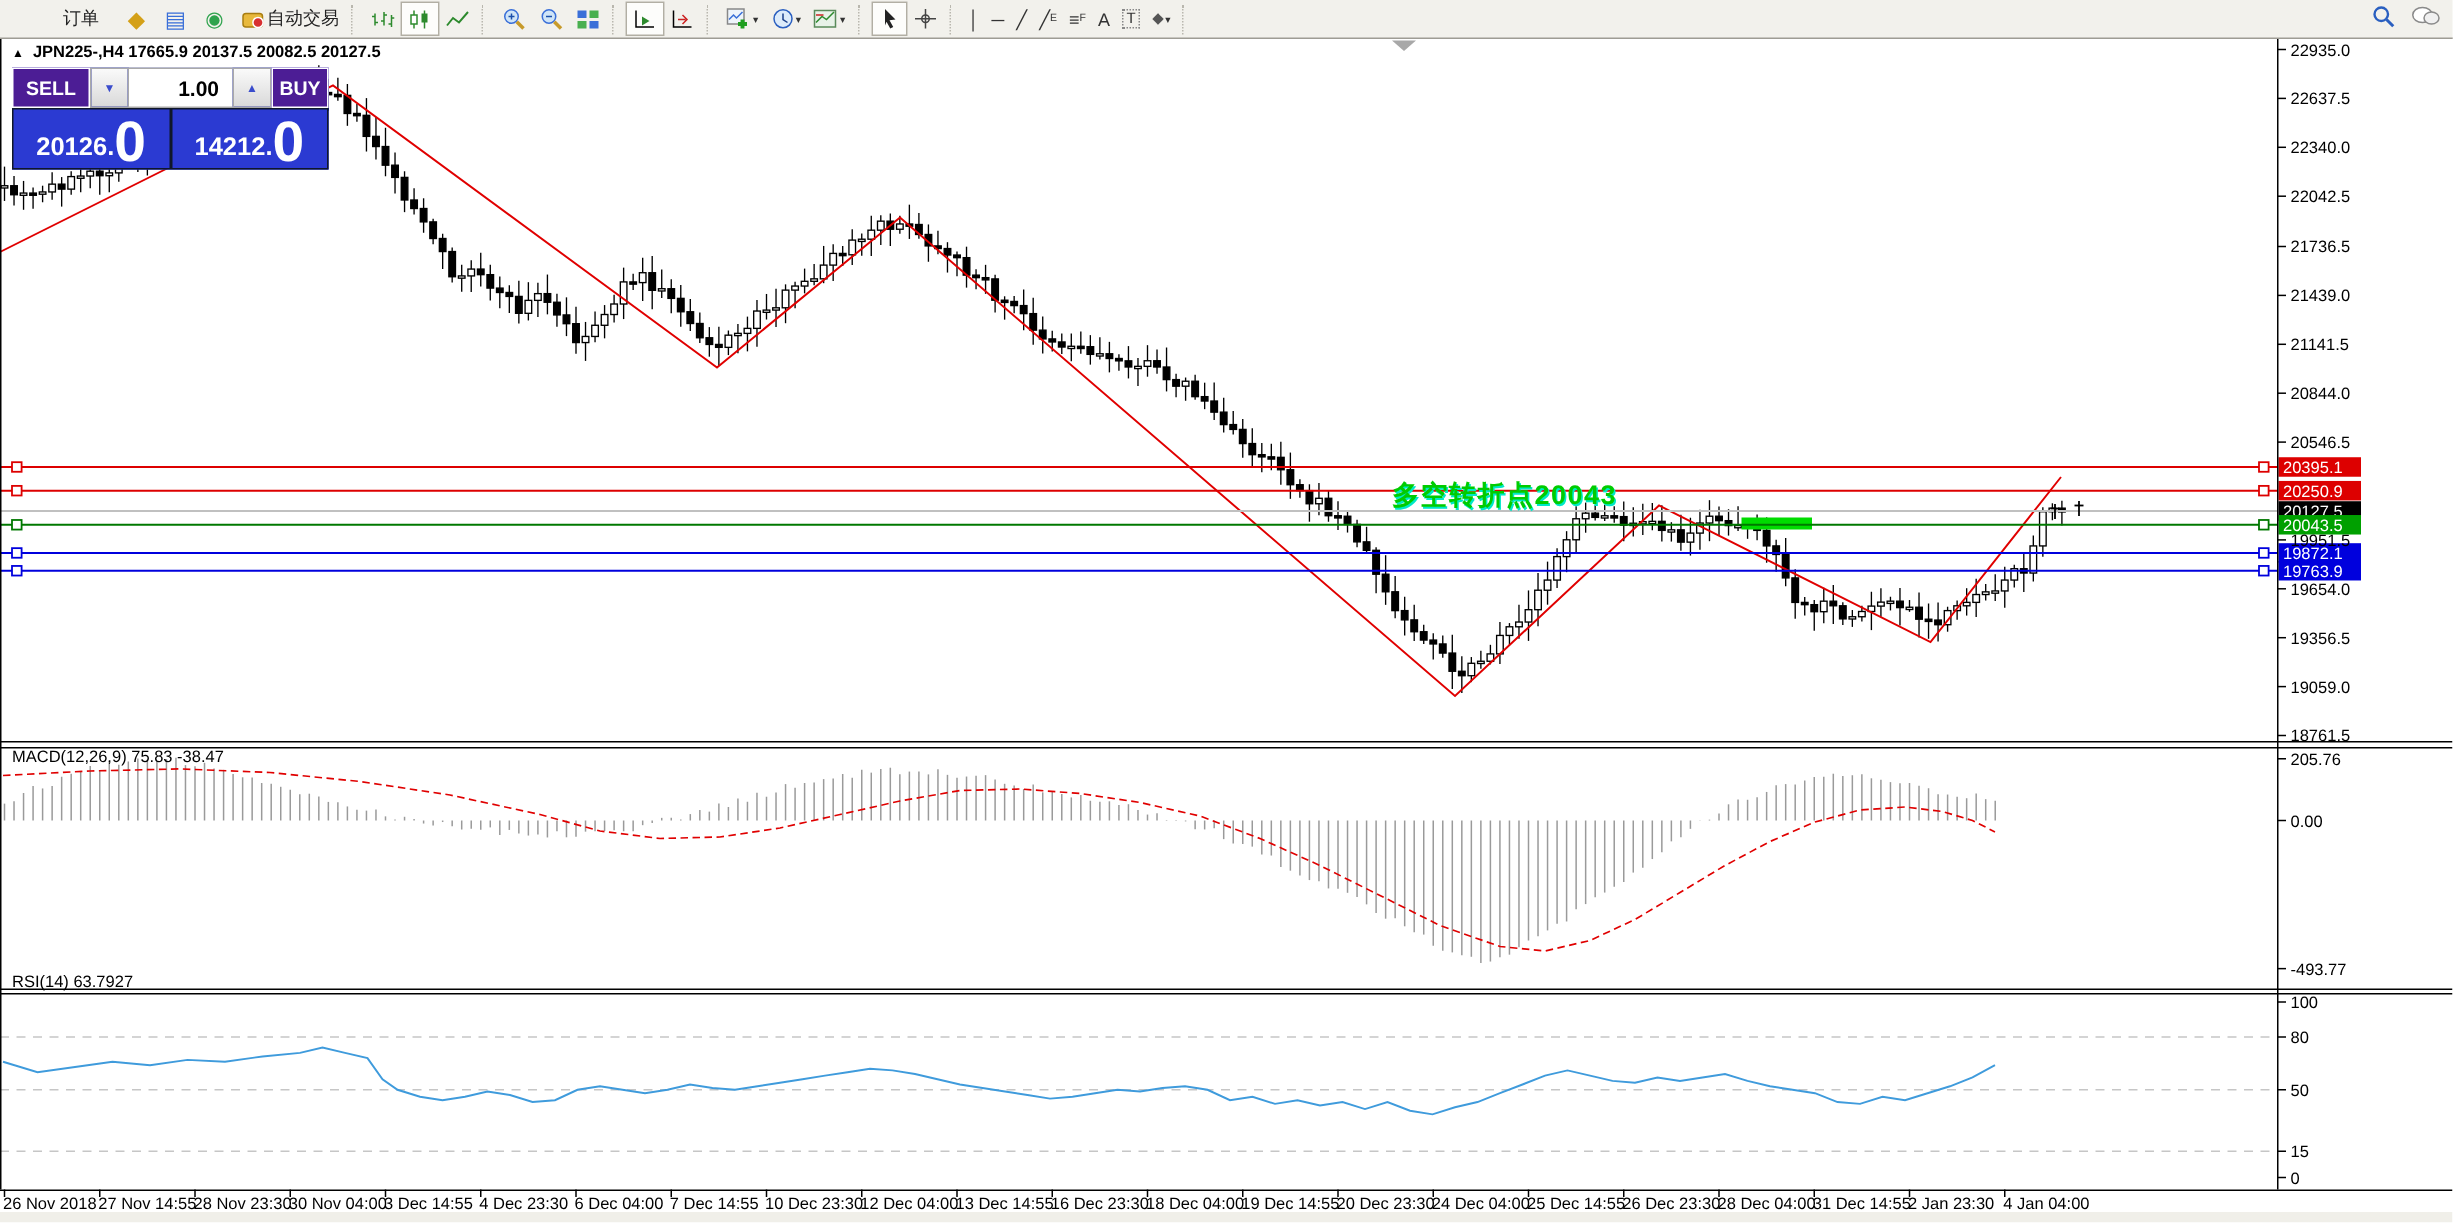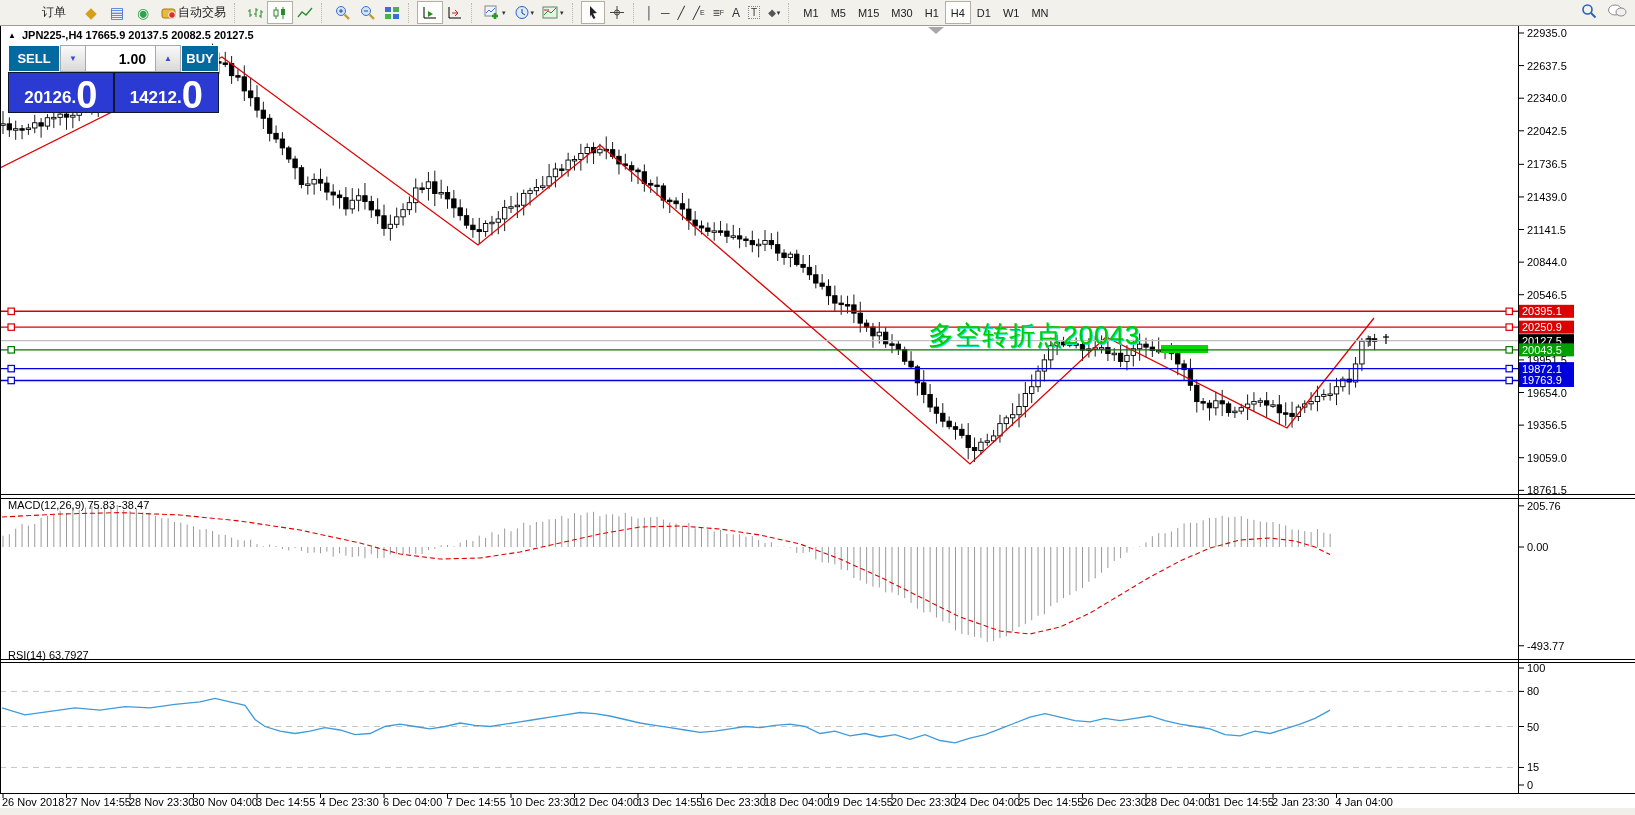--- a/index.html
+++ b/index.html
@@ -19,25 +19,25 @@
   .tf.active{background:#fdfdfb;border:1px solid #b2afa4;padding:0 5px;}
   .tool-letter{font-size:12px;color:#333;}
   .sub-letter{font-size:7px;color:#333;vertical-align:sub;}
   .toolbar-right{margin-left:auto;display:flex;align-items:center;margin-right:8px;gap:10px;}
   
   #chart-svg{position:absolute;left:0;top:0;z-index:1;}
   .chart-title{position:absolute;left:8px;top:29px;z-index:5;font-size:11px;font-weight:bold;color:#000;
                display:flex;align-items:center;gap:6px;}
   .chart-title .tri{font-size:8px;}
   .ind-label{position:absolute;z-index:5;font-size:11px;color:#000;}
-  .annotation{position:absolute;z-index:6;font-weight:normal;font-size:26px;letter-spacing:1px;}
+  .annotation{position:absolute;z-index:6;font-weight:bold;font-size:18px;letter-spacing:1px;}
   
   .trade-panel{position:absolute;left:8px;top:45px;width:211px;height:68px;z-index:10;background:#2b3ad2;}
   .tp-row1{display:flex;height:27px;}
-  .tp-btn{background:#0369a1;border:1px solid #fff;color:#fff;font-weight:bold;font-size:13px;
+  .tp-btn{background:#4c1d95;border:1px solid #fff;color:#fff;font-weight:bold;font-size:13px;
           display:flex;align-items:center;justify-content:center;}
   .tp-sell{width:50px;}
   .tp-buy{width:52px;flex:1;}
   .spin{width:24px;background:linear-gradient(#fafafa,#d9d9d9);border:1px solid #a9a9a9;color:#3a4ccc;
         font-size:8px;display:flex;align-items:center;justify-content:center;}
   .lot-field{width:60px;background:#fff;border-top:1px solid #a9a9a9;border-bottom:1px solid #a9a9a9;
              font-size:14px;font-weight:bold;color:#000;display:flex;align-items:center;justify-content:flex-end;padding-right:9px;}
   .tp-row2{display:flex;height:41px;}
   .price-box{flex:1;background:#2b3ad2;border:1px solid #0f172a;color:#fff;display:flex;align-items:flex-end;justify-content:center;padding-bottom:2px;}
   .pint{font-size:17px;font-weight:bold;line-height:1;margin-bottom:4px;}
@@ -182,31 +182,20 @@
       <span class="tool-letter">A</span>
     </div>
   <div class="tb-btn">
       <span class="tool-letter" style="border:1px dotted #888;padding:0 2px;font-size:10px;">T</span>
     </div>
   <div class="tb-btn">
       <span class="tool-letter" style="color:#555;font-size:10px;">◆</span>
       <span class="caret">▾</span>
     </div>
   <div class="tb-sep"></div>
-  <div id="timeframes" style="display:flex;align-items:center;">
-      <div class="tf">M1</div>
-      <div class="tf">M5</div>
-      <div class="tf">M15</div>
-      <div class="tf">M30</div>
-      <div class="tf">H1</div>
-      <div class="tf active">H4</div>
-      <div class="tf">D1</div>
-      <div class="tf">W1</div>
-      <div class="tf">MN</div>
-    </div>
   <div class="toolbar-right">
     <span><svg width="16" height="16">
           <circle cx="6.5" cy="6.5" r="4.5" fill="none" stroke="#2a5fc0" stroke-width="1.6"></circle>
           <line x1="10" y1="10" x2="14.5" y2="14.5" stroke="#2a5fc0" stroke-width="2"></line>
         </svg></span>
     <span><svg width="20" height="16">
           <ellipse cx="8" cy="7" rx="6.5" ry="5" fill="#fff" stroke="#8a8a8a"></ellipse>
           <ellipse cx="14" cy="9" rx="5" ry="4" fill="#f0f0f0" stroke="#8a8a8a"></ellipse>
         </svg></span>
   </div>

